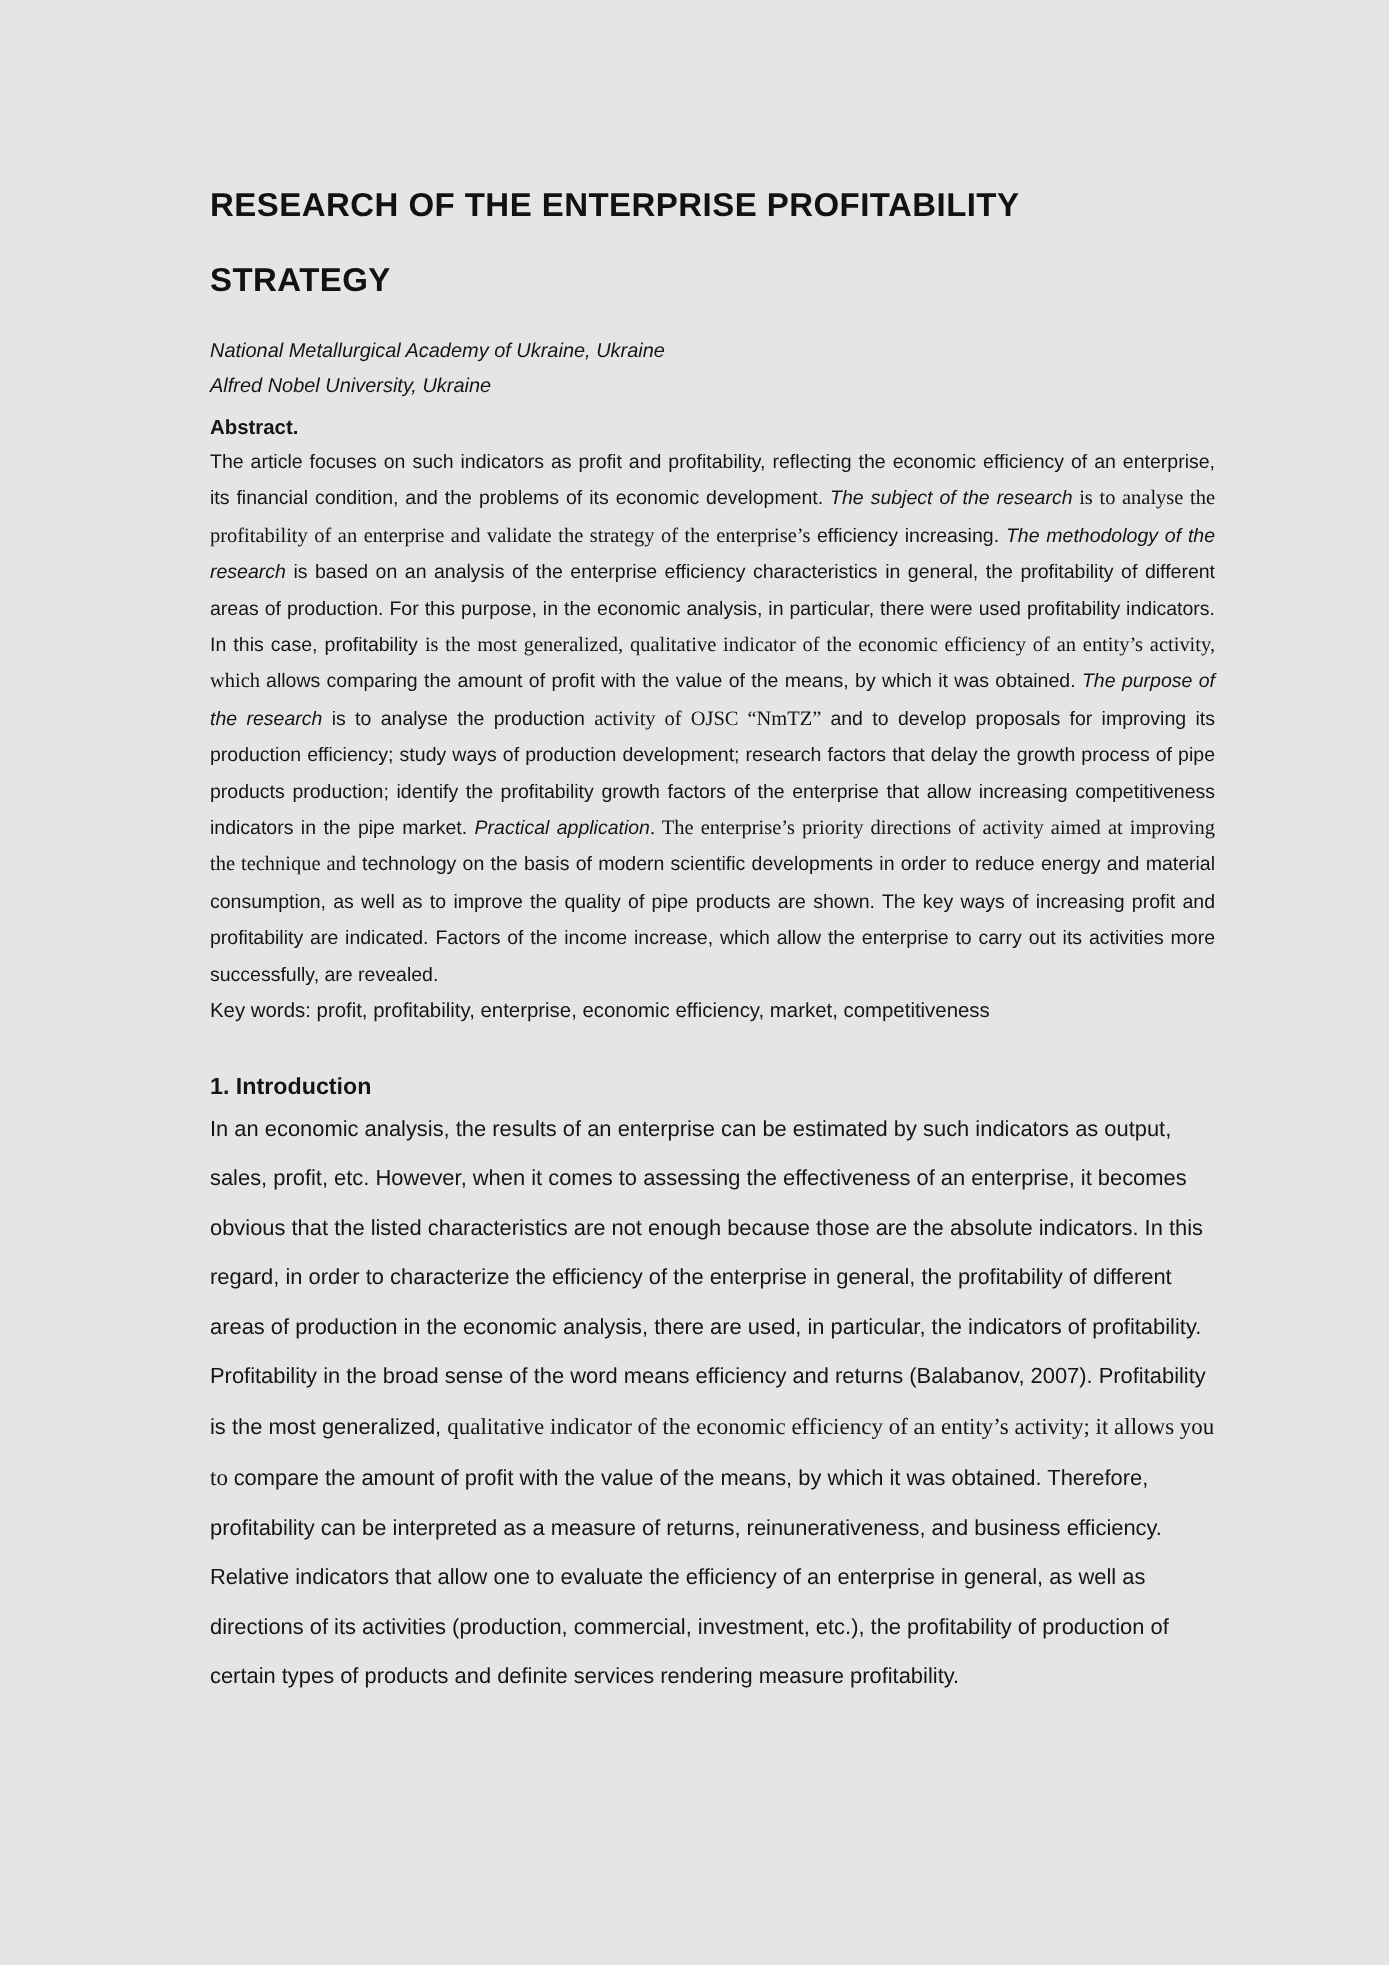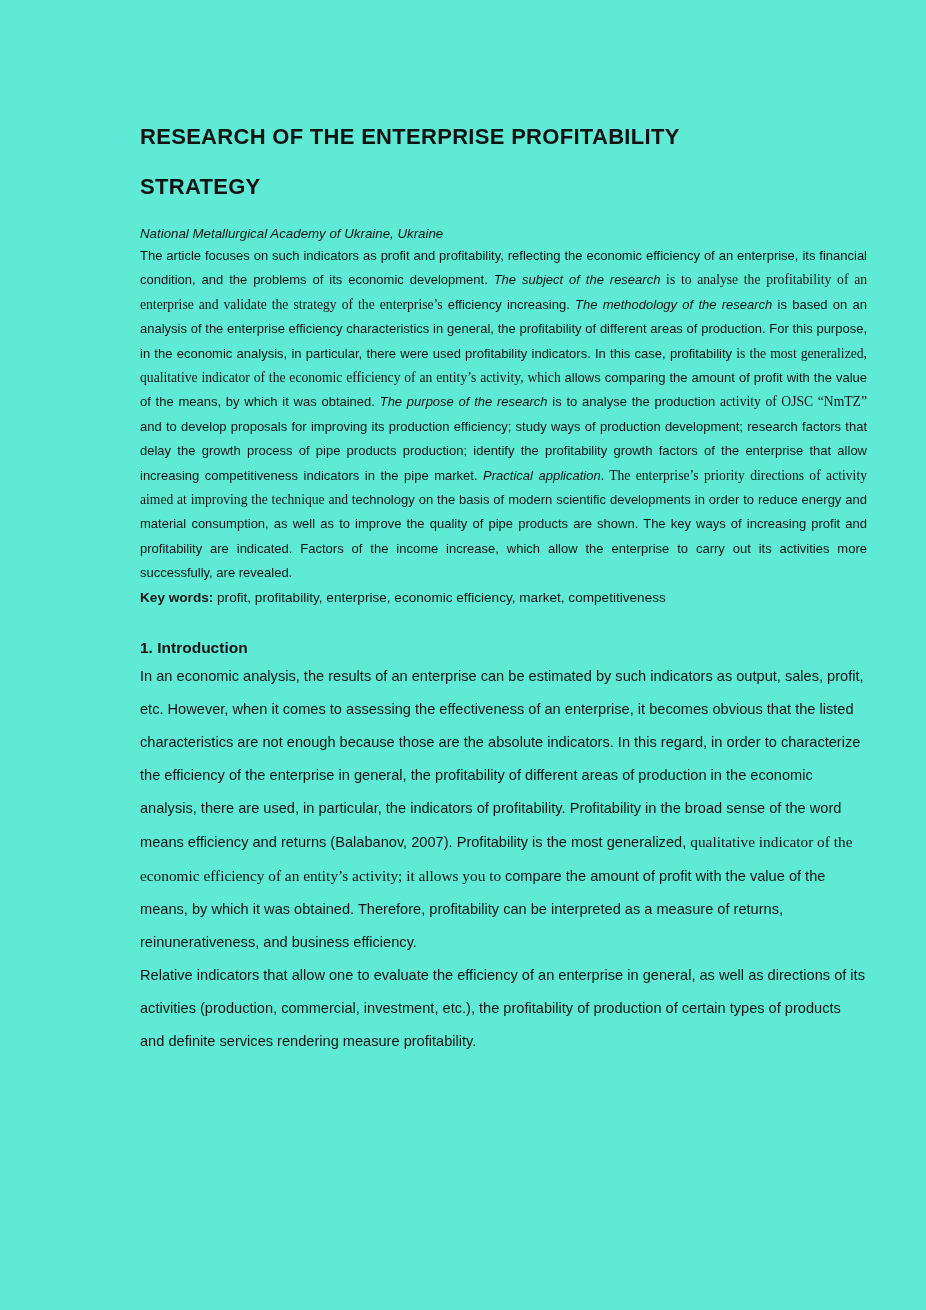--- a/index.html
+++ b/index.html
@@ -11,22 +11,22 @@
     width: 926px;
     height: 1310px;
     font-family: "Liberation Sans", sans-serif;
     color: #151515;
     overflow: hidden;
   }
   .page {
     box-sizing: border-box;
     width: 926px;
     height: 1310px;
-    padding: 112px 59px 40px 140px;
-    background: #5eead4;
+    padding: 112px 116px 40px 140px;
+    background: #e5e5e5;
   }
   .paper-title {
     font-size: 22px;
     font-weight: bold;
     line-height: 50px;
     letter-spacing: 0.3px;
     margin: 0 0 12px 0;
     color: #121212;
   }
   .author-name {
@@ -68,21 +68,21 @@
   .run-serif {
     font-family: "Liberation Serif", serif;
     font-size: 1.05em;
   }
   .keywords {
     font-size: 13.6px;
     line-height: 24.4px;
     margin: 0;
   }
   .keywords .kw-label {
-    font-weight: bold;
+    font-weight: normal;
     text-align: right;
   }
   .section-heading {
     font-size: 15.5px;
     font-weight: bold;
     margin: 26px 0 0 0;
     line-height: 24px;
   }
   .intro-para {
     font-size: 14.6px;
@@ -95,21 +95,23 @@
 
 <div class="page">
 
   <h1 class="paper-title">
     <span>RESEARCH OF THE ENTERPRISE PROFITABILITY</span><br>
     <span>STRATEGY</span>
   </h1>
 
   <p class="affiliation">National Metallurgical Academy of Ukraine, Ukraine</p>
 
+  <p class="affiliation">Alfred Nobel University, Ukraine</p>
 
+  <p class="abstract-label">Abstract.</p>
 
   <p class="para justify"><span class="run-plain">The article focuses on such indicators as profit and profitability, reflecting the economic efficiency of an enterprise, its financial condition, and the problems of its economic development. </span><span class="run-italic">The subject of the research</span><span class="run-serif"> is to analyse the profitability of an enterprise and validate the strategy of the enterprise’s </span><span class="run-plain">efficiency increasing. </span><span class="run-italic">The methodology of the research</span><span class="run-plain"> is based on an analysis of the enterprise efficiency characteristics in general, the profitability of different areas of production. For this purpose, in the economic analysis, in particular, there were used profitability indicators. In this case, profitability </span><span class="run-serif">is the most generalized, qualitative indicator of the economic efficiency of an entity’s activity, which </span><span class="run-plain">allows comparing the amount of profit with the value of the means, by which it was obtained. </span><span class="run-italic">The purpose of the research</span><span class="run-plain"> is to analyse the production </span><span class="run-serif">activity of OJSC “NmTZ” </span><span class="run-plain">and to develop proposals for improving its production efficiency; study ways of production development; research factors that delay the growth process of pipe products production; identify the profitability growth factors of the enterprise that allow increasing competitiveness indicators in the pipe market. </span><span class="run-italic">Practical application</span><span class="run-serif">. The enterprise’s priority directions of activity aimed at improving the technique and </span><span class="run-plain">technology on the basis of modern scientific developments in order to reduce energy and material consumption, as well as to improve the quality of pipe products are shown. The key ways of increasing profit and profitability are indicated. Factors of the income increase, which allow the enterprise to carry out its activities more successfully, are revealed.</span></p>
 
   <p class="keywords">
     <span class="kw-label">Key words:</span><span> profit, profitability, enterprise, economic efficiency, market, competitiveness</span>
   </p>
 
   <h2 class="section-heading">1. Introduction</h2>
 
   <p class="intro-para"><span class="run-plain">In an economic analysis, the results of an enterprise can be estimated by such indicators as output, sales, profit, etc. However, when it comes to assessing the effectiveness of an enterprise, it becomes obvious that the listed characteristics are not enough because those are the absolute indicators. In this regard, in order to characterize the efficiency of the enterprise in general, the profitability of different areas of production in the economic analysis, there are used, in particular, the indicators of profitability. Profitability in the broad sense of the word means efficiency and returns (Balabanov, 2007). Profitability is the most generalized, </span><span class="run-serif">qualitative indicator of the economic efficiency of an entity’s activity; it allows you to </span><span class="run-plain">compare the amount of profit with the value of the means, by which it was obtained. Therefore, profitability can be interpreted as a measure of returns, reinunerativeness, and business efficiency.</span></p>

